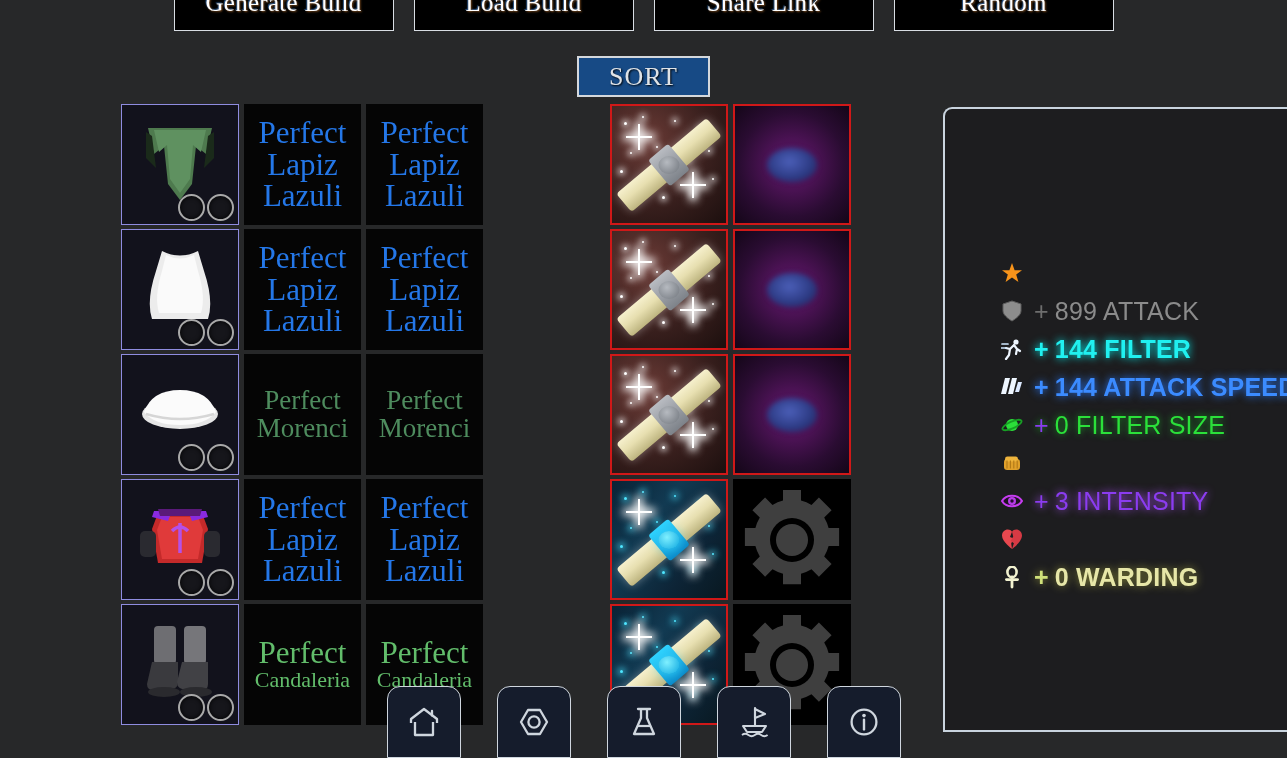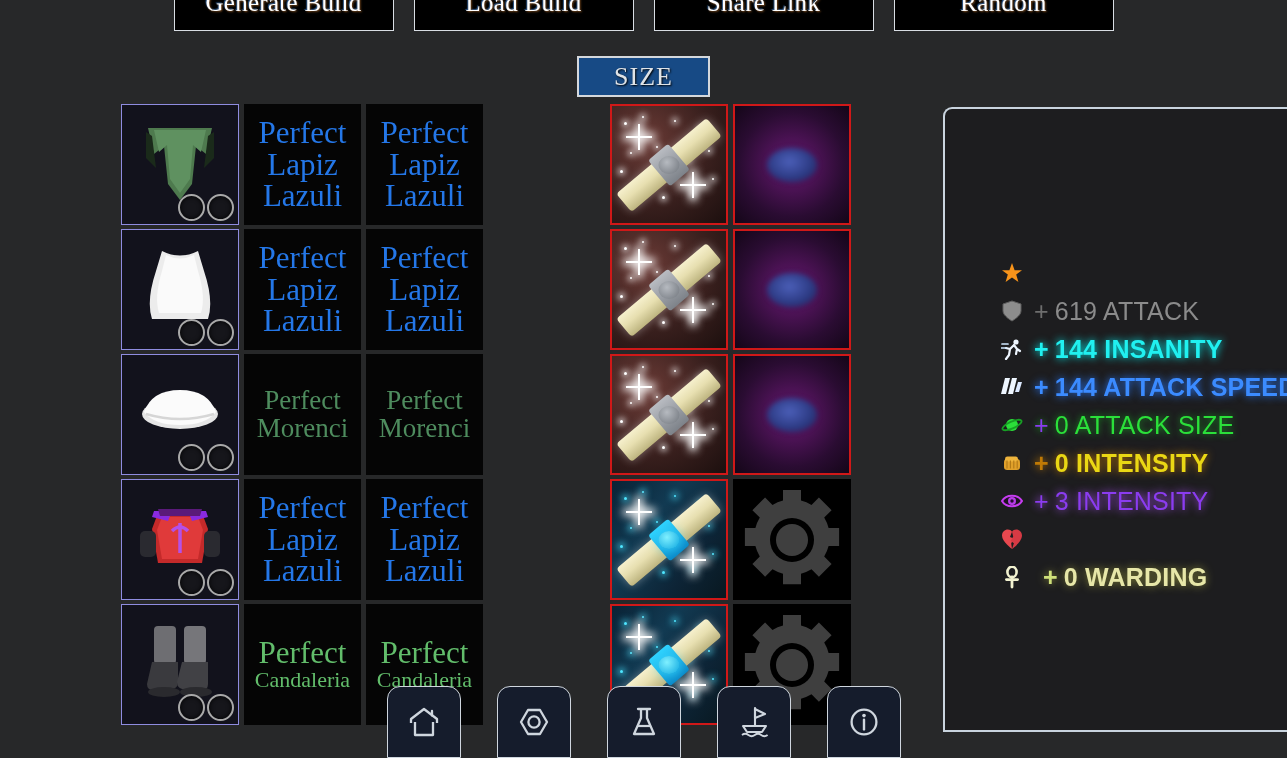--- a/index.html
+++ b/index.html
@@ -287,21 +287,21 @@
   .stat-text .op { margin-right: 6px; }
 
   .s-power    { color: #f07a10; }
   .s-defense  { color: #8b8b8b; }
   .s-agility  { color: #20f0f0; font-weight: bold; text-shadow: 0 0 9px #0ff; }
   .s-aspeed   { color: #3b8bff; font-weight: bold; text-shadow: 0 0 9px #2a7bff; }
   .s-asize    { color: #2be03a; text-shadow: 0 0 7px #19a024; }
   .s-intens   { color: #ead714; font-weight: bold; text-shadow: 0 0 8px #c07a05; }
   .s-insane   { color: #8b3cf0; text-shadow: 0 0 8px #b050ff; }
   .s-draw     { color: #e14b4b; text-shadow: 0 0 7px #8a1414; }
-  .s-ward     { color: #e7e7a8; font-weight: bold; text-shadow: 0 0 8px #8a8a3a; margin-left: 9px; }
+  .s-ward     { color: #e7e7a8; font-weight: bold; text-shadow: 0 0 8px #8a8a3a; }
 
   .s-power  .op { color: #c25a08; }
   .s-defense .op{ color: #6e6e6e; }
   .s-agility .op{ color: #20f0f0; }
   .s-aspeed .op { color: #3b8bff; }
   .s-asize .op  { color: #8b3cf0; }
   .s-intens .op { color: #c07a05; }
   .s-insane .op { color: #8b3cf0; }
   .s-draw .op   { color: #b03030; }
   .s-ward .op   { color: #cfe07a; }
@@ -340,21 +340,21 @@
 <div id="app">
 
   <div class="build-bar" id="build-bar">
       <div class="build-btn">Generate Build</div>
       <div class="build-btn">Load Build</div>
       <div class="build-btn">Share Link</div>
       <div class="build-btn">Random</div>
     </div>
 
   <div class="fs-bar">
-    <div class="fs-btn">SIZE</div>
+    <div class="fs-btn">SORT</div>
   </div>
 
   <div class="gear-grid" id="gear-grid">
       <div class="gear-row">
         <div class="item-slot">
           <div class="item-art"><svg width="96" height="96" viewBox="0 0 96 96">
               <path d="M16 16 h64 l-6 26 -10 -8 -4 38 -12 16 -12 -16 -4 -38 -10 8 Z" fill="#4e7a4e"></path>
               <path d="M22 18 h52 l-5 22 -8 -7 -3 34 -10 14 -10 -14 -3 -34 -8 7 Z" fill="#5f9160"></path>
               <path d="M14 20 l6 4 4 32 -10 -10 Z" fill="#1a2a1a"></path>
               <path d="M82 20 l-6 4 -4 32 10 -10 Z" fill="#1a2a1a"></path>
@@ -622,60 +622,59 @@
             <path d="M12 1 L14.6 8.2 L22 8.2 L16.2 12.6 L18.4 20 L12 15.6 L5.6 20 L7.8 12.6 L2 8.2 L9.4 8.2 Z" fill="#f7931a"></path>
           </svg>
         </span>
       </div>
       <div class="stat-row">
         <span class="stat-icon">
           <svg width="22" height="22" viewBox="0 0 22 22">
             <path d="M11 1 L20 4 V11 C20 16 11 21 11 21 C11 21 2 16 2 11 V4 Z" fill="#8d8d8d" stroke="#5e5e5e" stroke-width="1"></path>
           </svg>
         </span>
-        <span class="stat-text s-defense"><span class="op">+</span><span>619</span><span> </span><span>ATTACK</span></span>
+        <span class="stat-text s-defense"><span class="op">+</span><span>899</span><span> </span><span>ATTACK</span></span>
       </div>
       <div class="stat-row">
         <span class="stat-icon">
           <svg width="22" height="22" viewBox="0 0 22 22">
             <circle cx="15" cy="4" r="2.6" fill="#eef6ff"></circle>
             <path d="M13 7 L9 11 L5 10 M13 7 L16 11 L15 16 M16 11 L19 13 M9 11 L8 17 M8 17 L5 21" stroke="#eef6ff" stroke-width="2.2" fill="none" stroke-linecap="round"></path>
             <path d="M1 6 h6 M0 10 h5" stroke="#cfe8ff" stroke-width="1.7" stroke-linecap="round"></path>
           </svg>
         </span>
-        <span class="stat-text s-agility"><span class="op">+</span><span>144</span><span> </span><span>INSANITY</span></span>
+        <span class="stat-text s-agility"><span class="op">+</span><span>144</span><span> </span><span>FILTER</span></span>
       </div>
       <div class="stat-row">
         <span class="stat-icon">
           <svg width="22" height="22" viewBox="0 0 22 22">
             <path d="M4 2 L9 2 L5 18 L0 18 Z" fill="#eef6ff"></path>
             <path d="M11 2 L16 2 L12 18 L7 18 Z" fill="#eef6ff"></path>
             <path d="M17 6 L21 6 L18 16 L14 16 Z" fill="#dce9ff"></path>
           </svg>
         </span>
         <span class="stat-text s-aspeed"><span class="op">+</span><span>144</span><span> </span><span>ATTACK SPEED</span></span>
       </div>
       <div class="stat-row">
         <span class="stat-icon">
           <svg width="22" height="22" viewBox="0 0 22 22">
             <ellipse cx="11" cy="11" rx="6" ry="6" fill="#2be03a"></ellipse>
             <ellipse cx="11" cy="11" rx="10.4" ry="3.4" fill="none" stroke="#17a024" stroke-width="1.8" transform="rotate(-24 11 11)"></ellipse>
           </svg>
         </span>
-        <span class="stat-text s-asize"><span class="op">+</span><span>0</span><span> </span><span>ATTACK SIZE</span></span>
+        <span class="stat-text s-asize"><span class="op">+</span><span>0</span><span> </span><span>FILTER SIZE</span></span>
       </div>
       <div class="stat-row">
         <span class="stat-icon">
           <svg width="22" height="22" viewBox="0 0 22 22">
             <rect x="3" y="7" width="16" height="11" rx="3.2" fill="#e0a02a"></rect>
             <rect x="4" y="4.6" width="13" height="5" rx="2.4" fill="#eeb43c"></rect>
             <path d="M6 8.5 v8 M9.4 8.5 v8 M12.8 8.5 v8 M16.2 8.5 v8" stroke="#b07818" stroke-width="1.1"></path>
           </svg>
         </span>
-        <span class="stat-text s-intens"><span class="op">+</span><span>0</span><span> </span><span>INTENSITY</span></span>
       </div>
       <div class="stat-row">
         <span class="stat-icon">
           <svg width="22" height="22" viewBox="0 0 22 22">
             <path d="M1 11 C5 4 17 4 21 11 C17 18 5 18 1 11 Z" fill="#1d1420" stroke="#c63cf0" stroke-width="2"></path>
             <circle cx="11" cy="11" r="4" fill="#b83ce8"></circle>
             <circle cx="11" cy="11" r="1.7" fill="#2a0a33"></circle>
           </svg>
         </span>
         <span class="stat-text s-insane"><span class="op">+</span><span>3</span><span> </span><span>INTENSITY</span></span>

